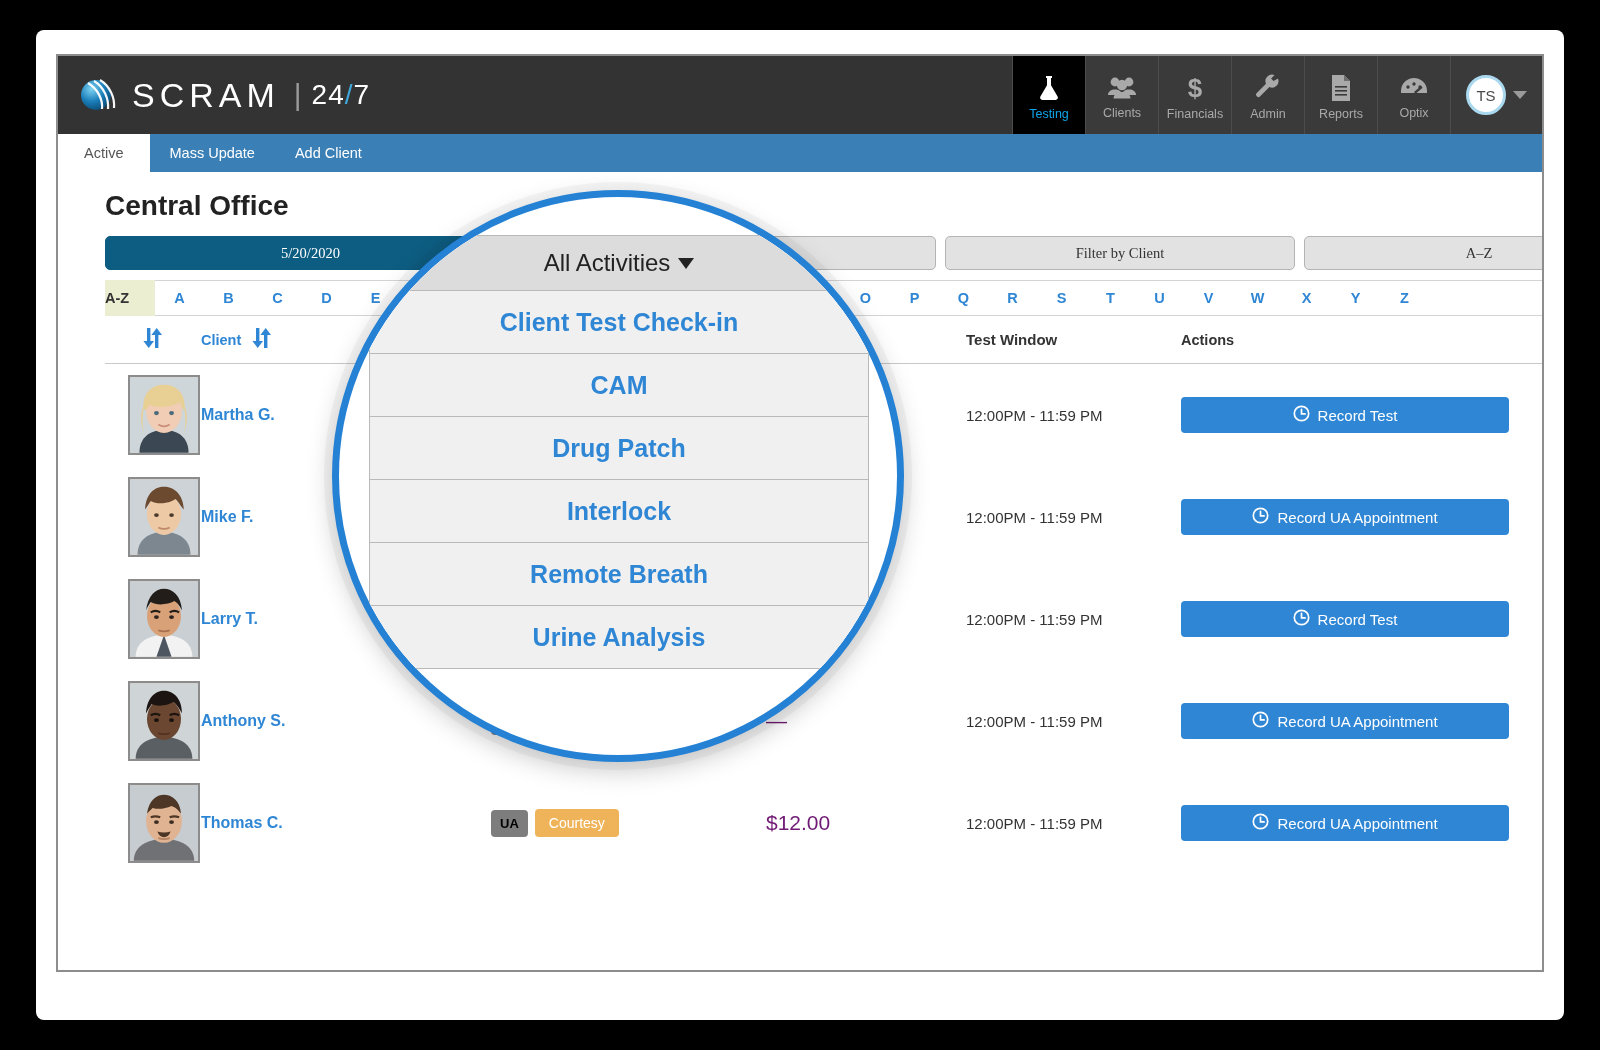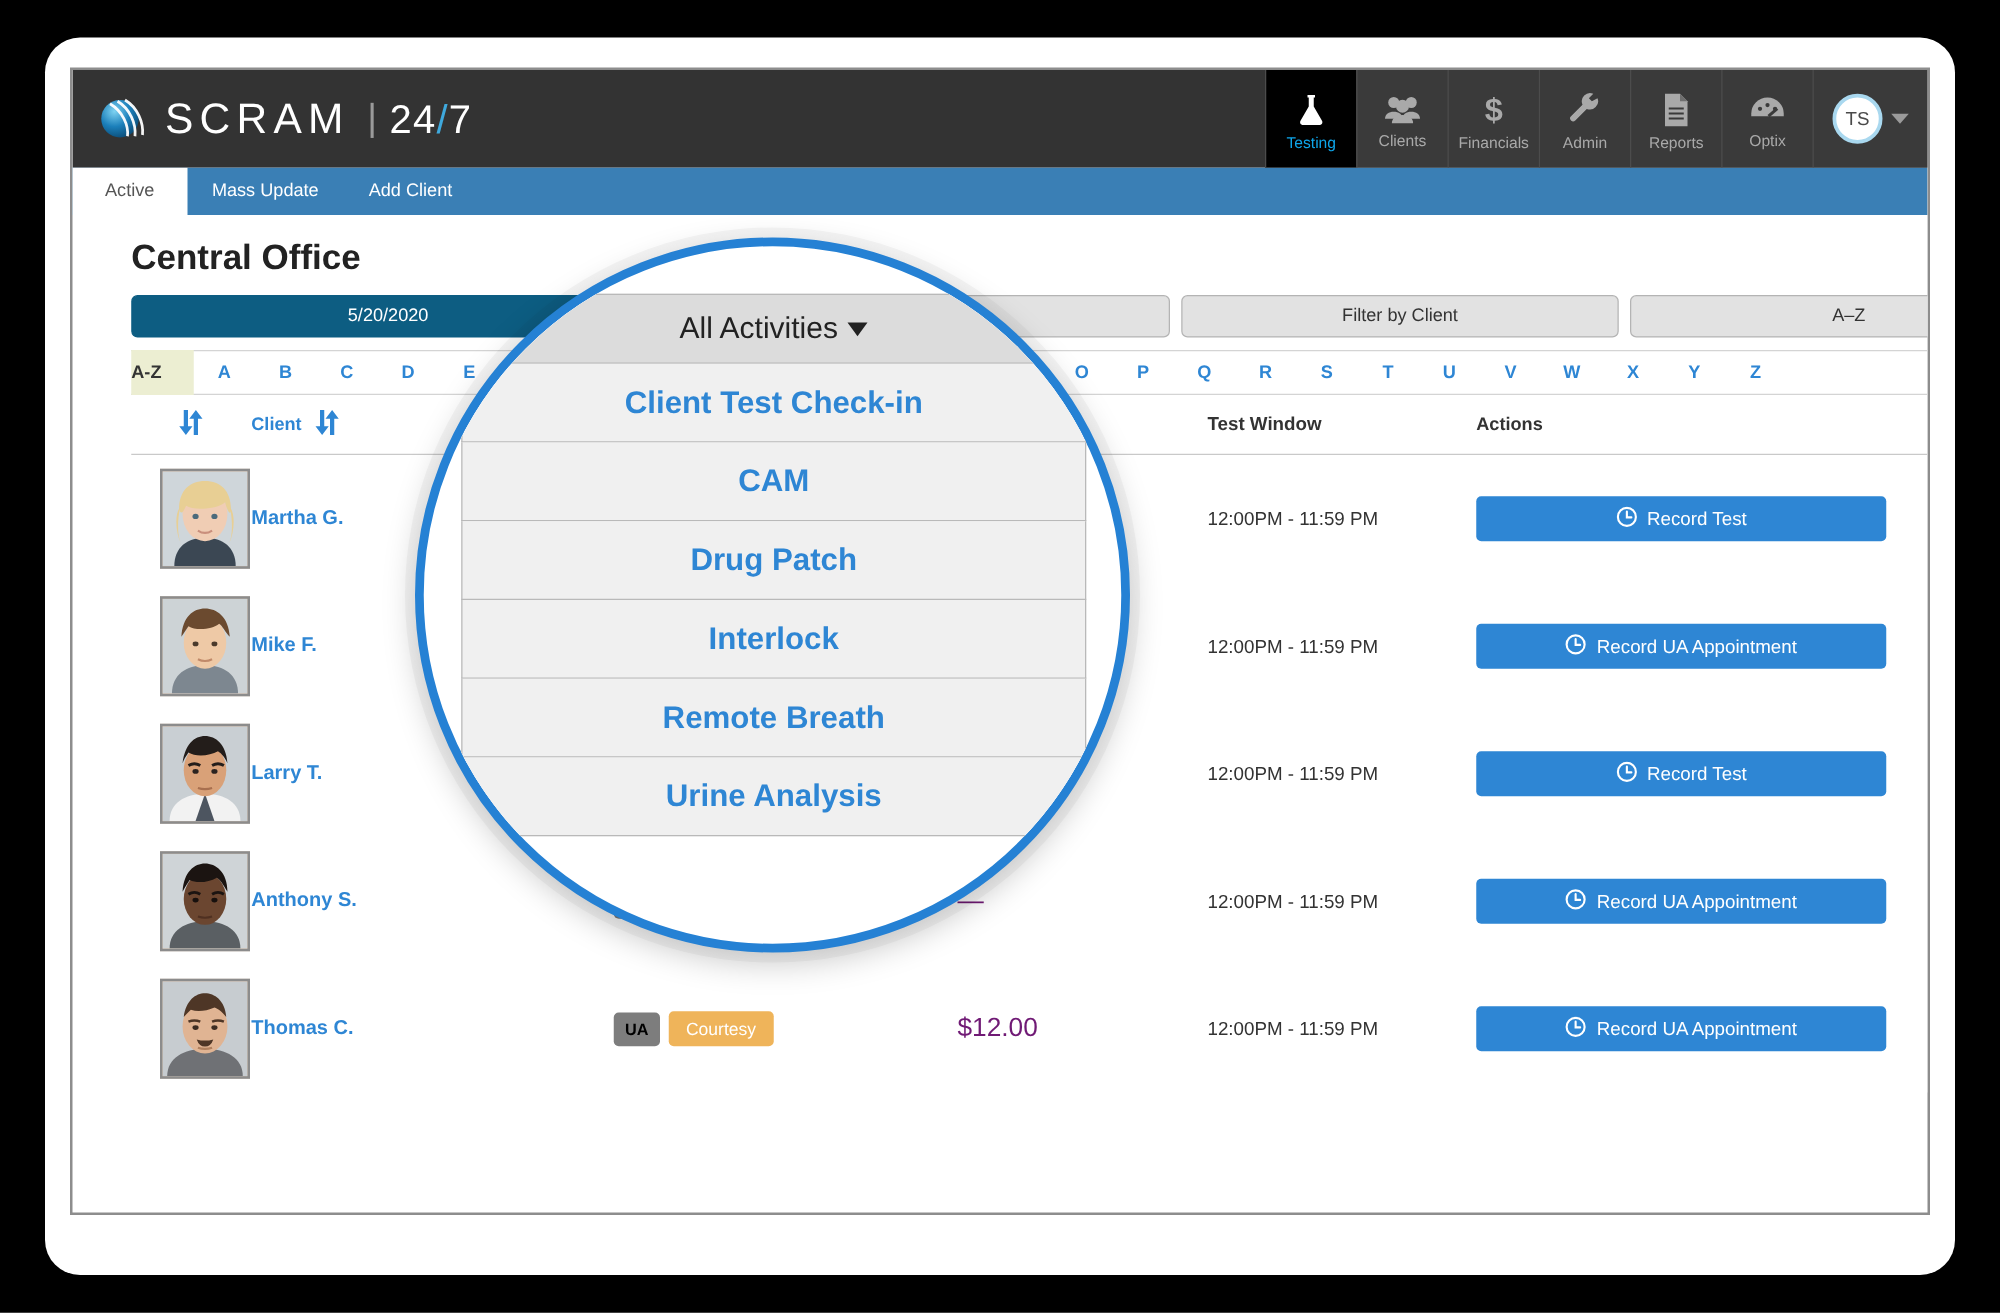--- a/index.html
+++ b/index.html
@@ -9,21 +9,21 @@
     font-family: "Liberation Sans", sans-serif;
     overflow: hidden;
   }
 
   
   #device {
     position: absolute;
     left: 36px; top: 30px;
     width: 1528px; height: 990px;
     background: #ffffff;
-    border-radius: 28px;
+    border-radius: 8px;
   }
   #screen {
     position: absolute;
     left: 20px; top: 24px;
     width: 1488px; height: 918px;
     background: #ffffff;
     border: 2px solid #8d8d8d;
     overflow: hidden;
   }
 
@@ -44,21 +44,21 @@
   .brand-text {
     color: #ffffff;
     font-size: 34px;
     letter-spacing: 5px;
     font-weight: 400;
   }
   .brand-sep {
     color: #9a9a9a; font-size: 30px;
     margin: 0 10px 0 14px; font-weight: 300;
   }
-  .brand-247 { color: #ffffff; font-size: 32px; letter-spacing: 1px; }
+  .brand-247 { color: #ffffff; font-size: 28px; letter-spacing: 1px; }
   .brand-247 .sl { color: #3fa9dd; }
 
   #navicons { display: flex; align-items: stretch; }
   .navitem {
     width: 73px;
     border-left: 1px solid #4c4c4c;
     background: #3a3a3a;
     display: flex; flex-direction: column;
     align-items: center; justify-content: center;
     padding-top: 4px;
@@ -112,21 +112,21 @@
 
   
   #filterrow { display: flex; gap: 9px; padding-bottom: 10px; }
   .fbtn {
     height: 34px;
     border: 1px solid #b4b4b4;
     border-radius: 5px;
     background: #e2e2e2;
     color: #333;
     font-size: 14.5px;
-    display: flex; align-items: center; justify-content: center;
+    display: flex; align-items: center; justify-content: center; font-family: Liberation Serif, serif;
   }
   .fbtn.date {
     background: #0d5d82; color: #ffffff; border-color: #0d5d82;
     flex: 0 0 411px;
   }
   .fbtn.activities { flex: 0 0 411px; }
   .fbtn.client     { flex: 0 0 350px; }
   .fbtn.az         { flex: 0 0 350px; }
   .fcaret {
     width: 0; height: 0; margin-left: 8px;

